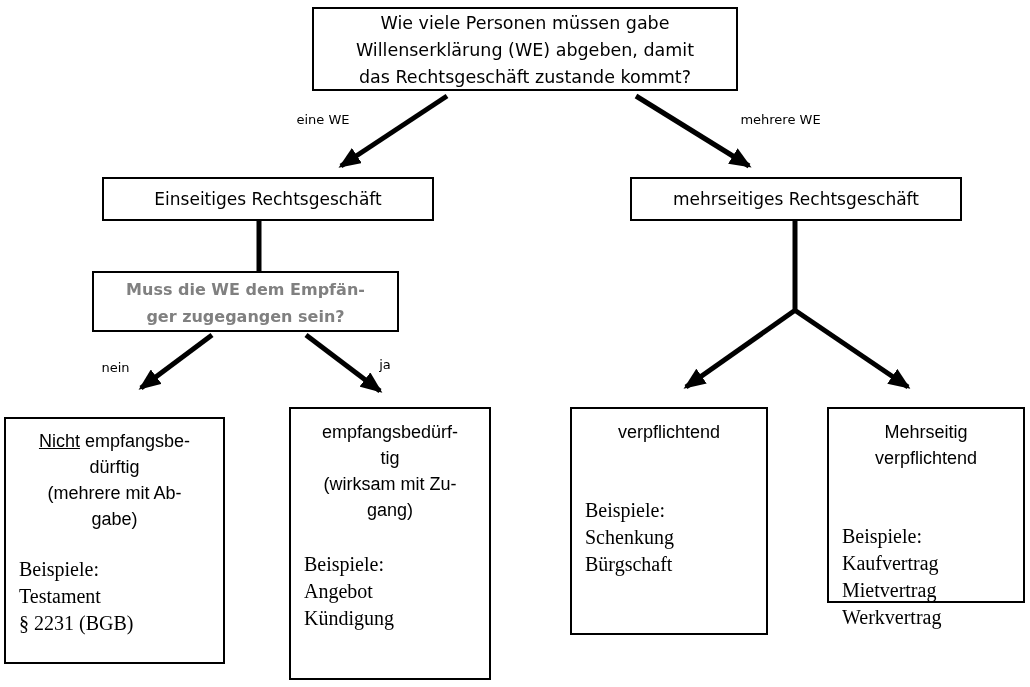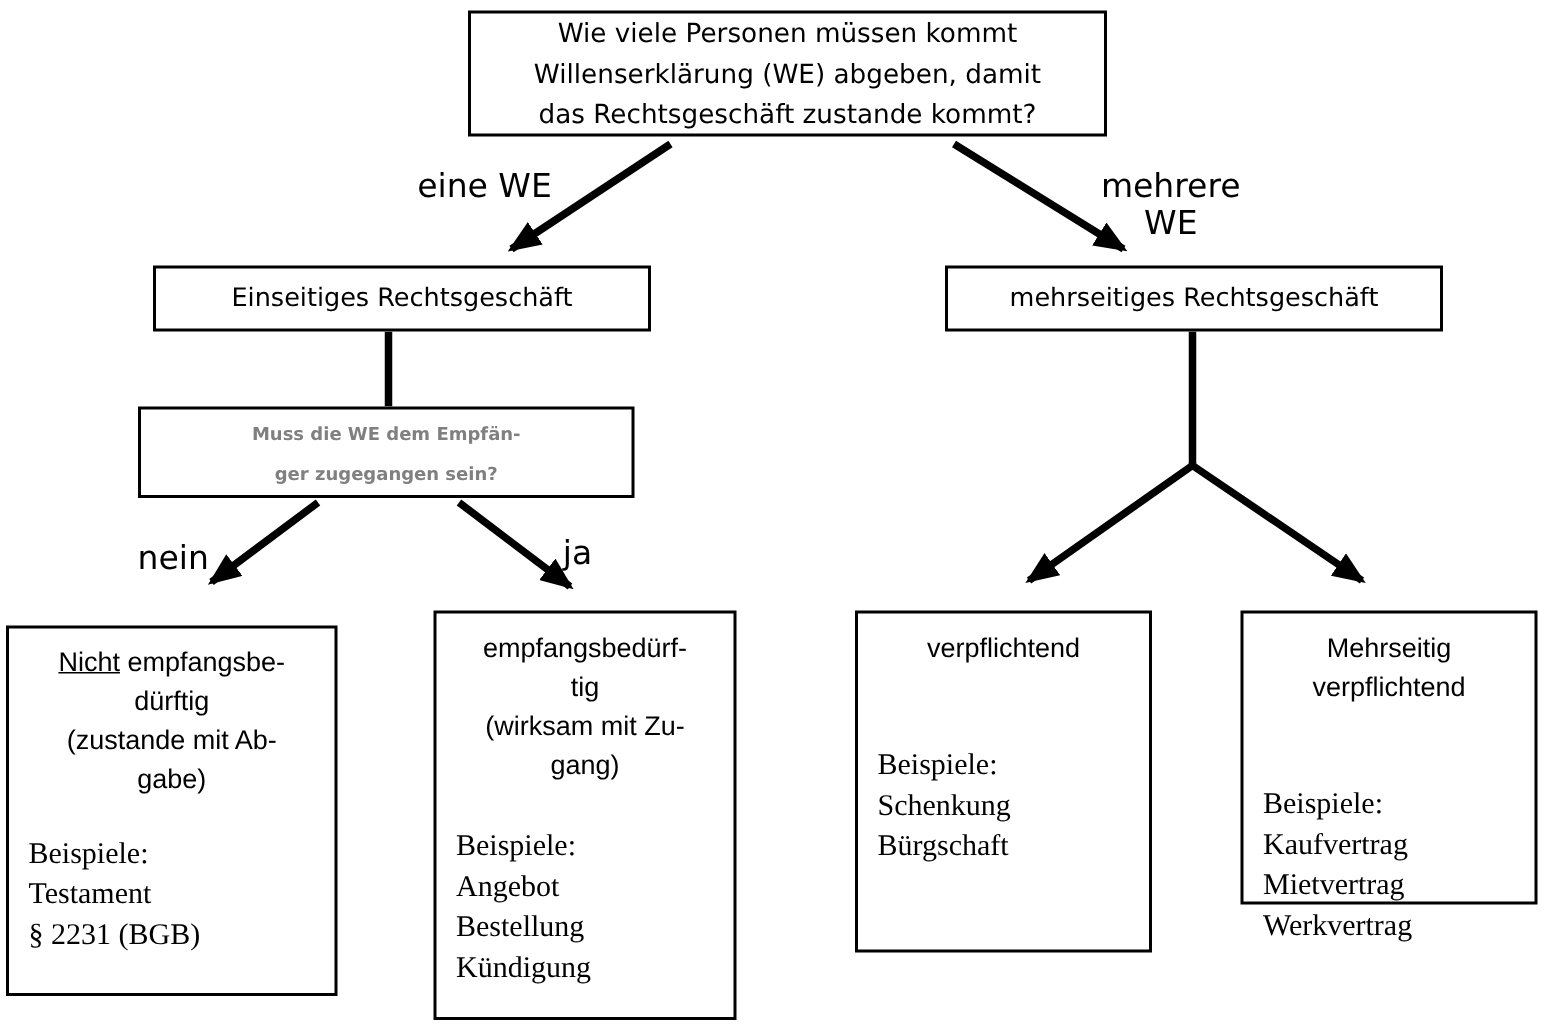--- a/index.html
+++ b/index.html
@@ -34,22 +34,22 @@
   .node-1line {
     height: 44px; width: 332px; top: 177px;
     display: flex; align-items: center; justify-content: center;
     font-size: 17px;
   }
   .node-einseitiges  { left: 102px; }
   .node-mehrseitiges { left: 630px; justify-content: center; }
 
   
   .gray-box {
-    left: 92px; top: 271px; width: 331px; height: 61px;
-    font-size: 12px; font-weight: bold; line-height: 27px; padding-top: 3px;
+    left: 92px; top: 271px; width: 307px; height: 61px;
+    font-size: 16px; font-weight: bold; line-height: 27px; padding-top: 3px;
     color: #808080;
   }
 
   
   .leaf { font-family: "Liberation Sans", sans-serif; font-size: 18px; line-height: 26px; }
   .leaf .head-line { white-space: pre-wrap; }
   .leaf .underline { text-decoration: underline; }
   .examples {
     font-family: "Liberation Serif", serif;
     font-size: 20px; line-height: 27px;
@@ -58,21 +58,21 @@
   .leaf-nicht        { left: 4px;   top: 417px; width: 221px; height: 247px; padding-top: 9px; }
   .leaf-nicht .examples { margin-top: 24px; }
   .leaf-empf         { left: 289px; top: 407px; width: 202px; height: 273px; padding-top: 10px; }
   .leaf-empf .examples { margin-top: 28px; }
   .leaf-einverpf     { left: 570px; top: 407px; width: 198px; height: 228px; padding-top: 10px; }
   .leaf-einverpf .examples { margin-top: 52px; }
   .leaf-mehrverpf    { left: 827px; top: 407px; width: 198px; height: 196px; padding-top: 10px; }
   .leaf-mehrverpf .examples { margin-top: 52px; }
 
   
-  .edge-label { position: absolute; font-size: 22px; text-align: center; }
+  .edge-label { position: absolute; font-size: 13px; text-align: center; }
   .el-eine    { left: 278px; top: 112px; width: 90px; }
   .el-mehrere { left: 718px; top: 112px; width: 125px; }
   .el-nein    { left: 88px;  top: 360px; width: 55px; }
   .el-ja      { left: 365px; top: 357px; width: 40px; }
 </style>
 </head>
 <body>
 
 <div class="canvas">
 
@@ -86,21 +86,21 @@
     <line x1="636" y1="96" x2="749" y2="166" stroke-width="5" marker-end="url(#ah)"></line>
     <line x1="259" y1="221" x2="259" y2="271" stroke-width="5"></line>
     <line x1="212" y1="335" x2="141" y2="388" stroke-width="5" marker-end="url(#ah)"></line>
     <line x1="306" y1="335" x2="380" y2="391" stroke-width="5" marker-end="url(#ah)"></line>
     <line x1="795" y1="221" x2="795" y2="313" stroke-width="5"></line>
     <line x1="794" y1="311" x2="686" y2="387" stroke-width="5" marker-end="url(#ah)"></line>
     <line x1="796" y1="311" x2="908" y2="387" stroke-width="5" marker-end="url(#ah)"></line>
   </svg>
 
   <div class="box q-box">
-    <div>Wie viele Personen müssen kommt</div>
+    <div>Wie viele Personen müssen gabe</div>
     <div>Willenserklärung (WE) abgeben, damit</div>
     <div>das Rechtsgeschäft zustande kommt?</div>
   </div>
 
   <div class="edge-label el-eine">eine WE</div>
   <div class="edge-label el-mehrere">mehrere WE</div>
   <div class="edge-label el-nein">nein</div>
   <div class="edge-label el-ja">ja</div>
 
   <div class="box node-1line node-einseitiges">
@@ -111,38 +111,37 @@
   </div>
 
   <div class="box gray-box">
     <div>Muss die WE dem Empfän-</div>
     <div>ger zugegangen sein?</div>
   </div>
 
   <div class="box leaf leaf-nicht">
     <div class="head-line"><span class="underline">Nicht</span><span> empfangsbe-</span></div>
     <div class="head-line">dürftig</div>
-    <div class="head-line">(zustande mit Ab-</div>
+    <div class="head-line">(mehrere mit Ab-</div>
     <div class="head-line">gabe)</div>
     <div class="examples">
       <div>Beispiele:</div>
       <div>Testament</div>
       <div>§ 2231 (BGB)</div>
     </div>
   </div>
 
   <div class="box leaf leaf-empf">
     <div class="head-line">empfangsbedürf-</div>
     <div class="head-line">tig</div>
     <div class="head-line">(wirksam mit Zu-</div>
     <div class="head-line">gang)</div>
     <div class="examples">
       <div>Beispiele:</div>
       <div>Angebot</div>
-      <div>Bestellung</div>
       <div>Kündigung</div>
     </div>
   </div>
 
   <div class="box leaf leaf-einverpf">
     <div class="head-line">verpflichtend</div>
     <div class="examples">
       <div>Beispiele:</div>
       <div>Schenkung</div>
       <div>Bürgschaft</div>

